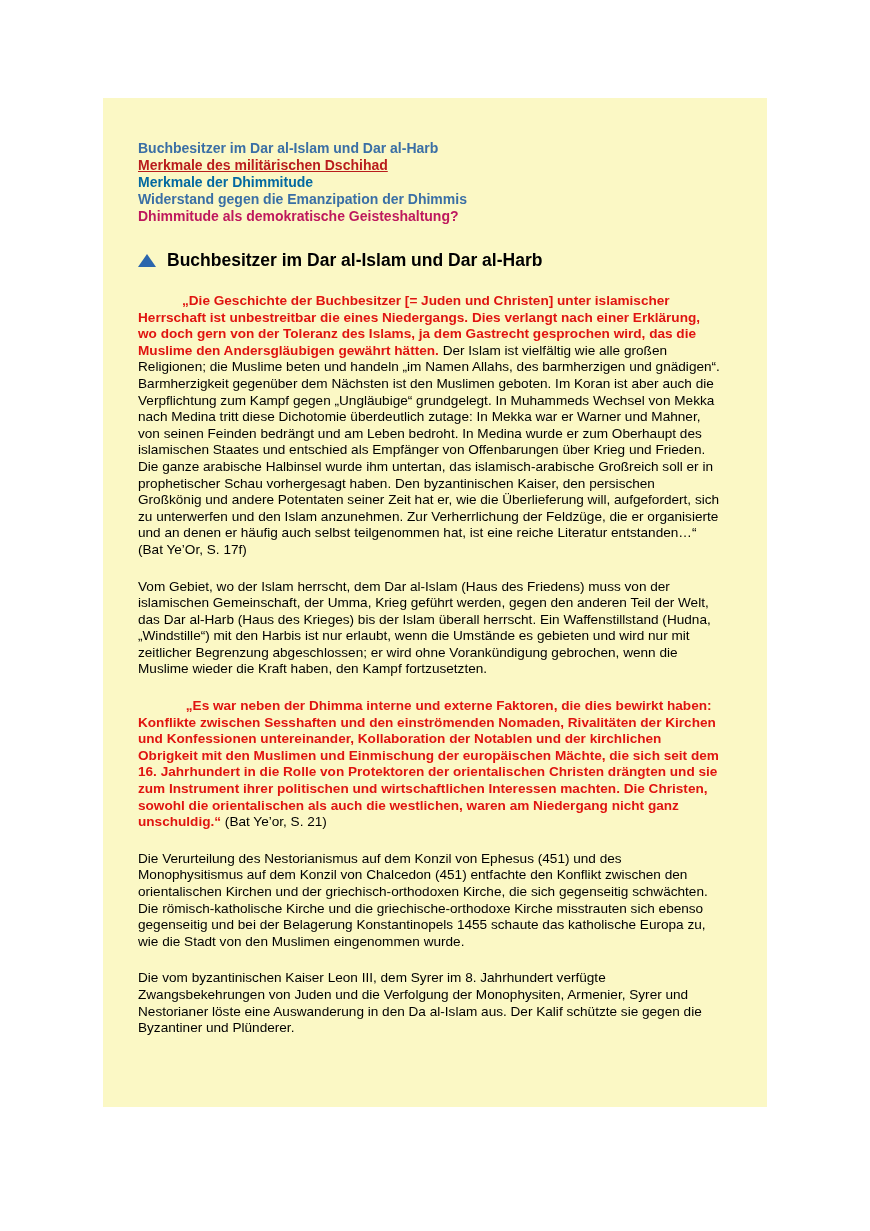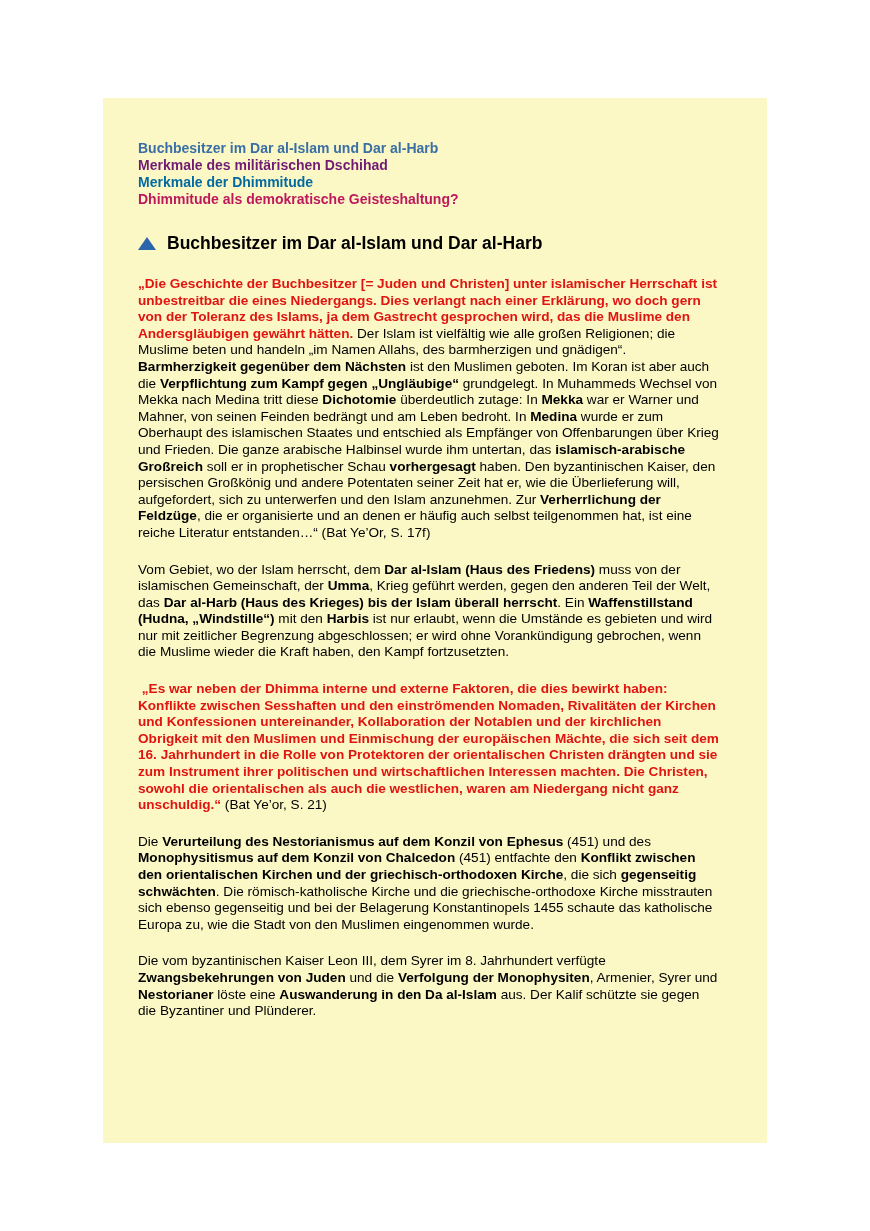--- a/index.html
+++ b/index.html
@@ -4,21 +4,21 @@
 <style>
   html, body {
     margin: 0;
     padding: 0;
     background: #ffffff;
     font-family: "Liberation Sans", sans-serif;
   }
   .canvas {
     position: relative;
     width: 870px;
-    height: 1231px;
+    height: 1107px;
     background: #ffffff;
     overflow: hidden;
   }
   .paper {
     position: absolute;
     left: 103px;
     top: 98px;
     width: 664px;
     height: 1045px;
     background: #fbf8c5;
@@ -62,34 +62,35 @@
   .body-text p {
     width: 582px;
     font-size: 13.6px;
     line-height: 16.6px;
     color: #000000;
     margin: 20px 0 0 0;
   }
   .body-text p.first {
     margin-top: 22px;
   }
-  .rb { color: #e01410; font-weight: bold; }
-  .b  { font-weight: bold; }
+  .rb { color: #e01410; font-weight: bold; margin-left: 44px; }
+  .b  { font-weight: normal; }
 </style>
 </head>
 <body>
 
 <div class="canvas">
   <div class="paper" style="background: rgb(251, 248, 197);">
     <div class="content">
 
       <nav class="toc">
         <a class="toc-link" style="color: rgb(58, 111, 165);">Buchbesitzer im Dar al-Islam und Dar al-Harb</a>
-        <a class="toc-link" style="color: #701a75;">Merkmale des militärischen Dschihad</a>
+        <a class="toc-link" style="color: #b91c1c; text-decoration: underline;">Merkmale des militärischen Dschihad</a>
         <a class="toc-link" style="color: #0369a1;">Merkmale der Dhimmitude</a>
+        <a class="toc-link" style="color: rgb(58, 111, 165);">Widerstand gegen die Emanzipation der Dhimmis</a>
         <a class="toc-link" style="color: #be185d;">Dhimmitude als demokratische Geisteshaltung?</a>
       </nav>
 
       <div class="heading-row">
         <span class="tri" style="border-bottom-color: rgb(43, 102, 173);"></span>
         <h1 class="page-title">Buchbesitzer im Dar al-Islam und Dar al-Harb</h1>
       </div>
 
       <div class="body-text">
         <p class="first"><span class="rb" style="color: rgb(224, 20, 16);">„Die Geschichte der Buchbesitzer [= Juden und Christen] unter islamischer Herrschaft ist unbestreitbar die eines Niedergangs. Dies verlangt nach einer Erklärung, wo doch gern von der Toleranz des Islams, ja dem Gastrecht gesprochen wird, das die Muslime den Andersgläubigen gewährt hätten.</span><span> Der Islam ist vielfältig wie alle großen Religionen; die Muslime beten und handeln „im Namen Allahs, des barmherzigen und gnädigen“. </span><span class="b">Barmherzigkeit gegenüber dem Nächsten</span><span> ist den Muslimen geboten. Im Koran ist aber auch die </span><span class="b">Verpflichtung zum Kampf gegen „Ungläubige“</span><span> grundgelegt. In Muhammeds Wechsel von Mekka nach Medina tritt diese </span><span class="b">Dichotomie</span><span> überdeutlich zutage: In </span><span class="b">Mekka</span><span> war er Warner und Mahner, von seinen Feinden bedrängt und am Leben bedroht. In </span><span class="b">Medina</span><span> wurde er zum Oberhaupt des islamischen Staates und entschied als Empfänger von Offenbarungen über Krieg und Frieden. Die ganze arabische Halbinsel wurde ihm untertan, das </span><span class="b">islamisch-arabische Großreich</span><span> soll er in prophetischer Schau </span><span class="b">vorhergesagt</span><span> haben. Den byzantinischen Kaiser, den persischen Großkönig und andere Potentaten seiner Zeit hat er, wie die Überlieferung will, aufgefordert, sich zu unterwerfen und den Islam anzunehmen. Zur </span><span class="b">Verherrlichung der Feldzüge</span><span>, die er organisierte und an denen er häufig auch selbst teilgenommen hat, ist eine reiche Literatur entstanden…“ (Bat Ye’Or, S. 17f)</span></p>

